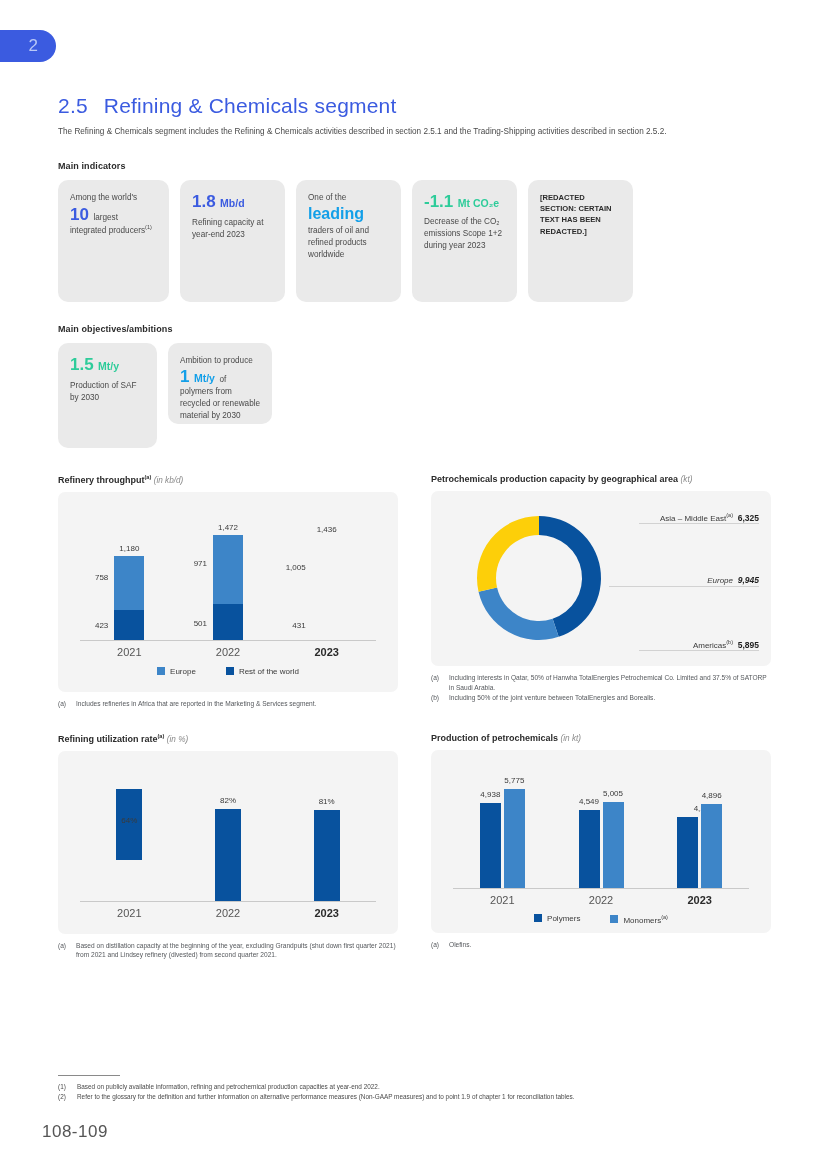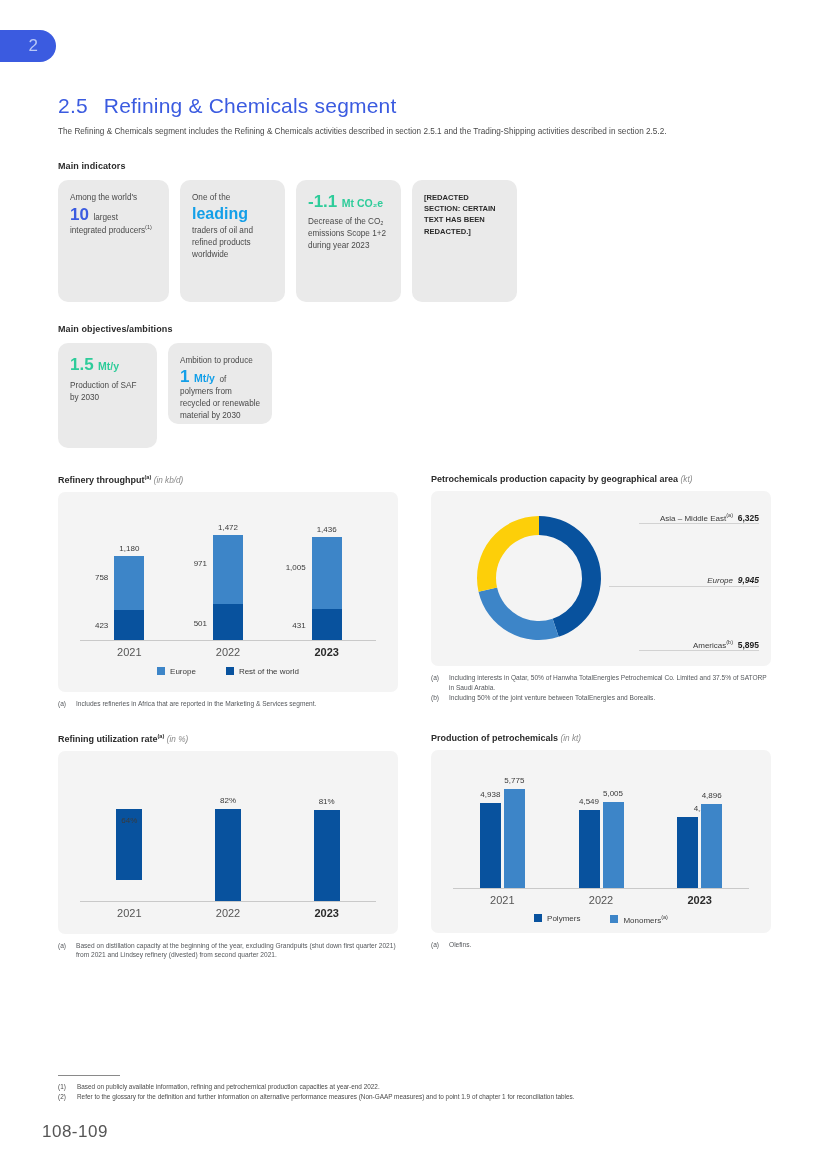--- a/index.html
+++ b/index.html
@@ -130,20 +130,27 @@
 
       <div class="card" style="width:111px;height:122px">
         <div class="txt">Among the world's</div>
         <div style="margin-top:1px">
           <span class="big blue-ind">10</span>
           <span class="txt">largest</span>
         </div>
         <div class="txt"><span>integrated producers</span><span class="sup">(1)</span></div>
       </div>
 
+      <div class="card" style="width:105px;height:122px">
+        <div>
+          <span class="big blue-ind">1.8</span>
+          <span class="unit blue-ind">Mb/d</span>
+        </div>
+        <div class="txt tight" style="margin-top:6px">Refining capacity at year-end 2023</div>
+      </div>
 
       <div class="card" style="width:105px;height:122px">
         <div class="txt">One of the</div>
         <div class="lead-word">leading</div>
         <div class="txt" style="margin-top:2px">traders of oil and refined products worldwide</div>
       </div>
 
       <div class="card" style="width:105px;height:122px">
         <div>
           <span class="big teal">-1.1</span>
@@ -199,21 +206,21 @@
                 <div class="bargroup">
                   <div style="position: relative; width: 30px; height: 100%; display: flex; flex-direction: column; justify-content: flex-end;">
                     <div class="bar light" style="height: 69.1838px;"></div>
                     <div class="bar" style="height: 35.6962px;"></div>
                     <div class="vlabel" style="bottom: 107.88px;">1,472</div>
                     <div class="vlabel" style="bottom: 71.6718px; left: -6px; transform: translateX(-100%);">971</div>
                     <div class="vlabel" style="bottom: 11.4228px; left: -6px; transform: translateX(-100%);">501</div>
                   </div>
                 </div>
                 <div class="bargroup">
-                  <div style="position: relative; width: 30px; height: 100%; display: flex; flex-direction: column; justify-content: flex-end;">
+                  <div style="position: relative; width: 30px; height: 100%; display: flex; flex-direction: row; justify-content: flex-end;">
                     <div class="bar light" style="height: 71.6063px;"></div>
                     <div class="bar" style="height: 30.7087px;"></div>
                     <div class="vlabel" style="bottom: 105.315px;">1,436</div>
                     <div class="vlabel" style="bottom: 67.944px; left: -6px; transform: translateX(-100%);">1,005</div>
                     <div class="vlabel" style="bottom: 9.8268px; left: -6px; transform: translateX(-100%);">431</div>
                   </div>
                 </div>
               </div>
               <div class="xlabels" style="top: 154px;">
                 <div>2021</div>
@@ -262,21 +269,21 @@
 
     <div class="charts" style="margin-top:24px">
 
       <div class="chart-col">
         <div class="chart-title"><span>Refining utilization rate</span><span class="sup">(a)</span> <span class="ital">(in %)</span></div>
         <div class="chart-box" style="height:183px">
           <div id="plot-utilization" style="position:absolute;left:0;top:0;right:0;bottom:0">
               <div class="axis-line" style="top: 150px;"></div>
               <div class="bars" style="height: 112px; top: 38px; bottom: auto;">
                 <div class="bargroup">
-                  <div style="position: relative; width: 26px; height: 100%; display: flex; align-items: center;">
+                  <div style="position: relative; width: 26px; height: 100%; display: flex; align-items: flex-start;">
                     <div class="bar" style="height: 71.68px; width: 100%;"></div>
                     <div class="vlabel" style="bottom: 75.68px;">64%</div>
                   </div>
                 </div>
                 <div class="bargroup">
                   <div style="position: relative; width: 26px; height: 100%; display: flex; align-items: flex-end;">
                     <div class="bar" style="height: 91.84px; width: 100%;"></div>
                     <div class="vlabel" style="bottom: 95.84px;">82%</div>
                   </div>
                 </div>

